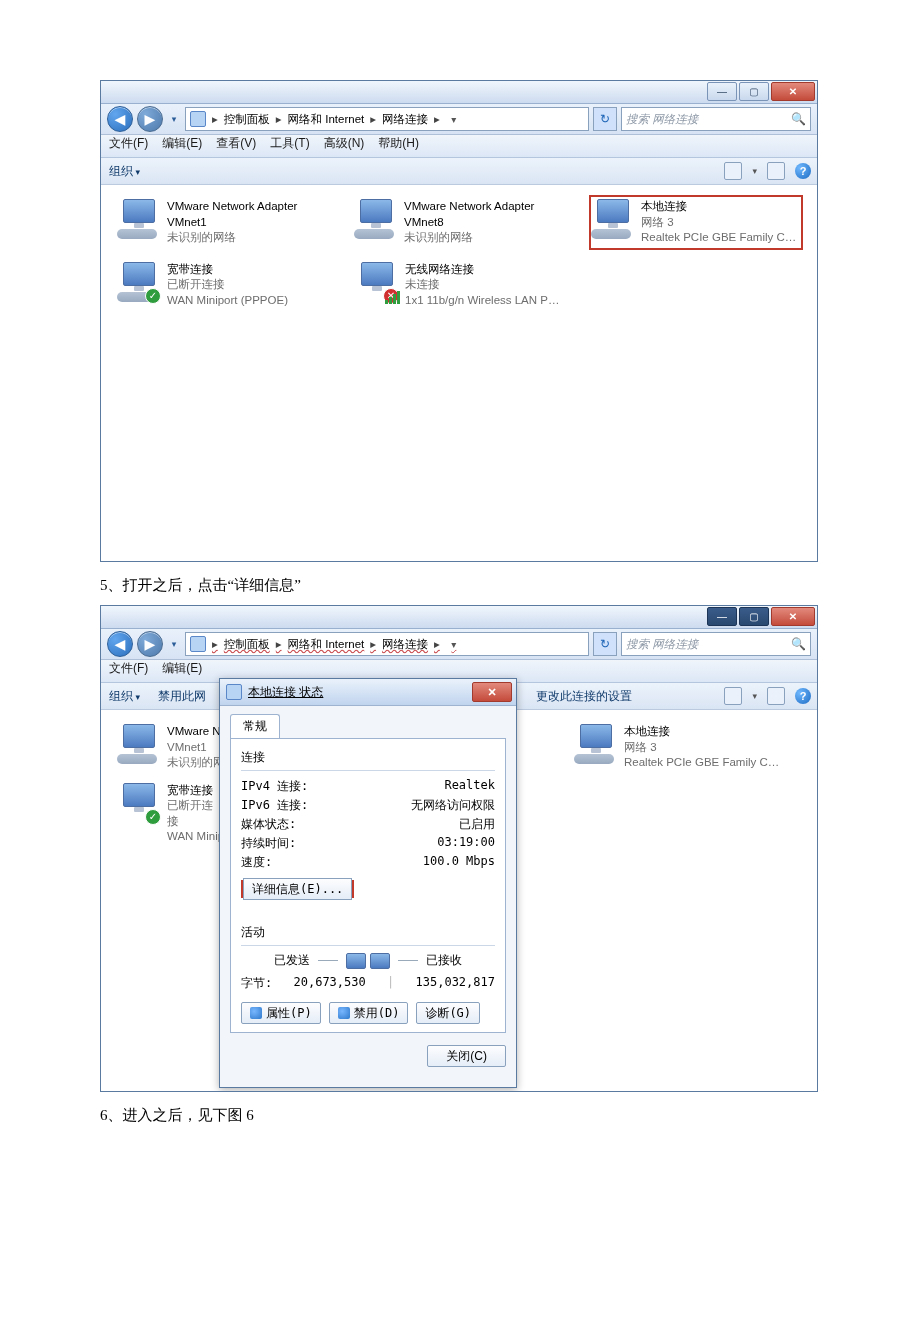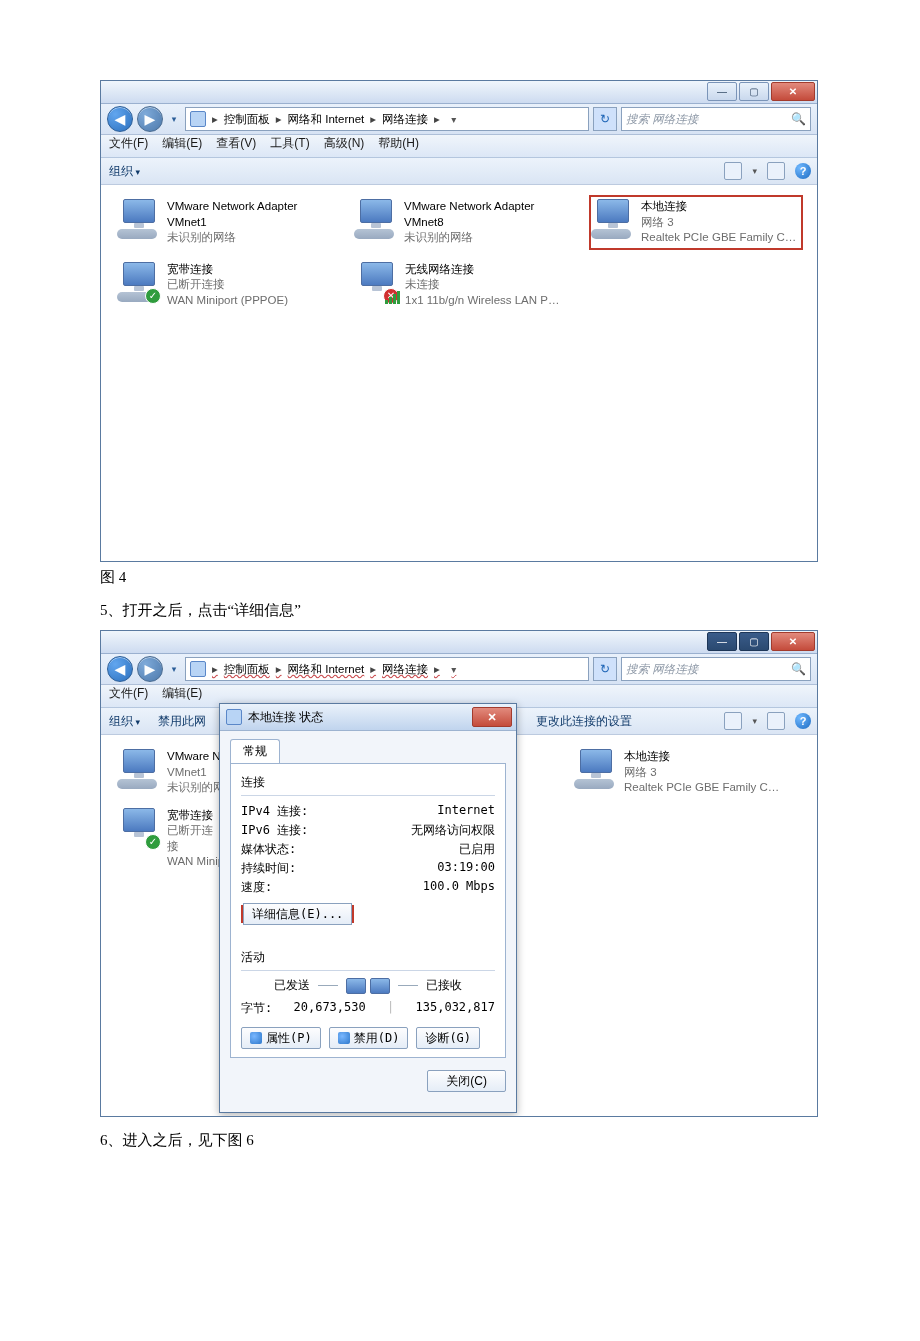--- a/index.html
+++ b/index.html
@@ -213,20 +213,21 @@
     border:1px solid #5a7aa0;
     background:#ecf1f8;
     box-shadow: 0 2px 8px rgba(0,0,0,0.3);
     z-index:5;
   }
   .dlg-title {
     height:26px;background:linear-gradient(#eaf2fb, #c0d4ee);
     border-bottom:1px solid #9db3d0;
     display:flex;align-items:center;padding:0 6px;gap:6px;font-size:12px;
     position:relative;
+    text-decoration:underline;
   }
   .dlg-title .dlgclose {
     position:absolute;right:4px;top:3px;width:38px;height:18px;border-radius:2px;
     background:linear-gradient(#e28a7d,#c44b3b);color:#fff;border:1px solid #a23b2d;
     display:flex;align-items:center;justify-content:center;font-size:11px;font-weight:bold;
   }
   .dlg-body { padding: 8px 10px 20px; background:#f2f5fa; }
   .tab {
     display:inline-block;padding:3px 12px;border:1px solid #9db3d0;border-bottom:none;background:#fff;border-radius:3px 3px 0 0;font-size:12px;
   }
@@ -365,21 +366,20 @@
             </div>
         <div class="conntxt">
           <div class="l1">无线网络连接</div>
           <div class="l2">未连接</div>
           <div class="l3">1x1 11b/g/n Wireless LAN PCI...</div>
         </div>
       </div>
     </div>
   </div>
 </div>
-<div class="caption">图 4</div>
 
 <div class="step">5、打开之后，点击“详细信息”</div>
 
 <div class="win winB">
   <div class="titlebar">
     <div class="titlebtns">
       <div class="tbtn" style="background:linear-gradient(#3a5c8a,#2a4970);border-color:#1d3658;color:#fff">—</div>
       <div class="tbtn" style="background:linear-gradient(#3a5c8a,#2a4970);border-color:#1d3658;color:#fff">▢</div>
       <div class="tbtn close">✕</div>
     </div>
@@ -468,21 +468,21 @@
         <span>本地连接 状态</span>
         <div class="dlgclose">✕</div>
       </div>
       <div class="dlg-body">
         <div class="tab">常规</div>
         <div class="tabpane">
           <div class="grp-title">连接</div>
           <div class="hr"></div>
           <div class="kv">
                 <span class="k">IPv4 连接:</span>
-                <span class="v">Internet</span>
+                <span class="v">Realtek</span>
               </div>
           <div class="kv">
                 <span class="k">IPv6 连接:</span>
                 <span class="v">无网络访问权限</span>
               </div>
           <div class="kv">
                 <span class="k">媒体状态:</span>
                 <span class="v">已启用</span>
               </div>
           <div class="kv">

